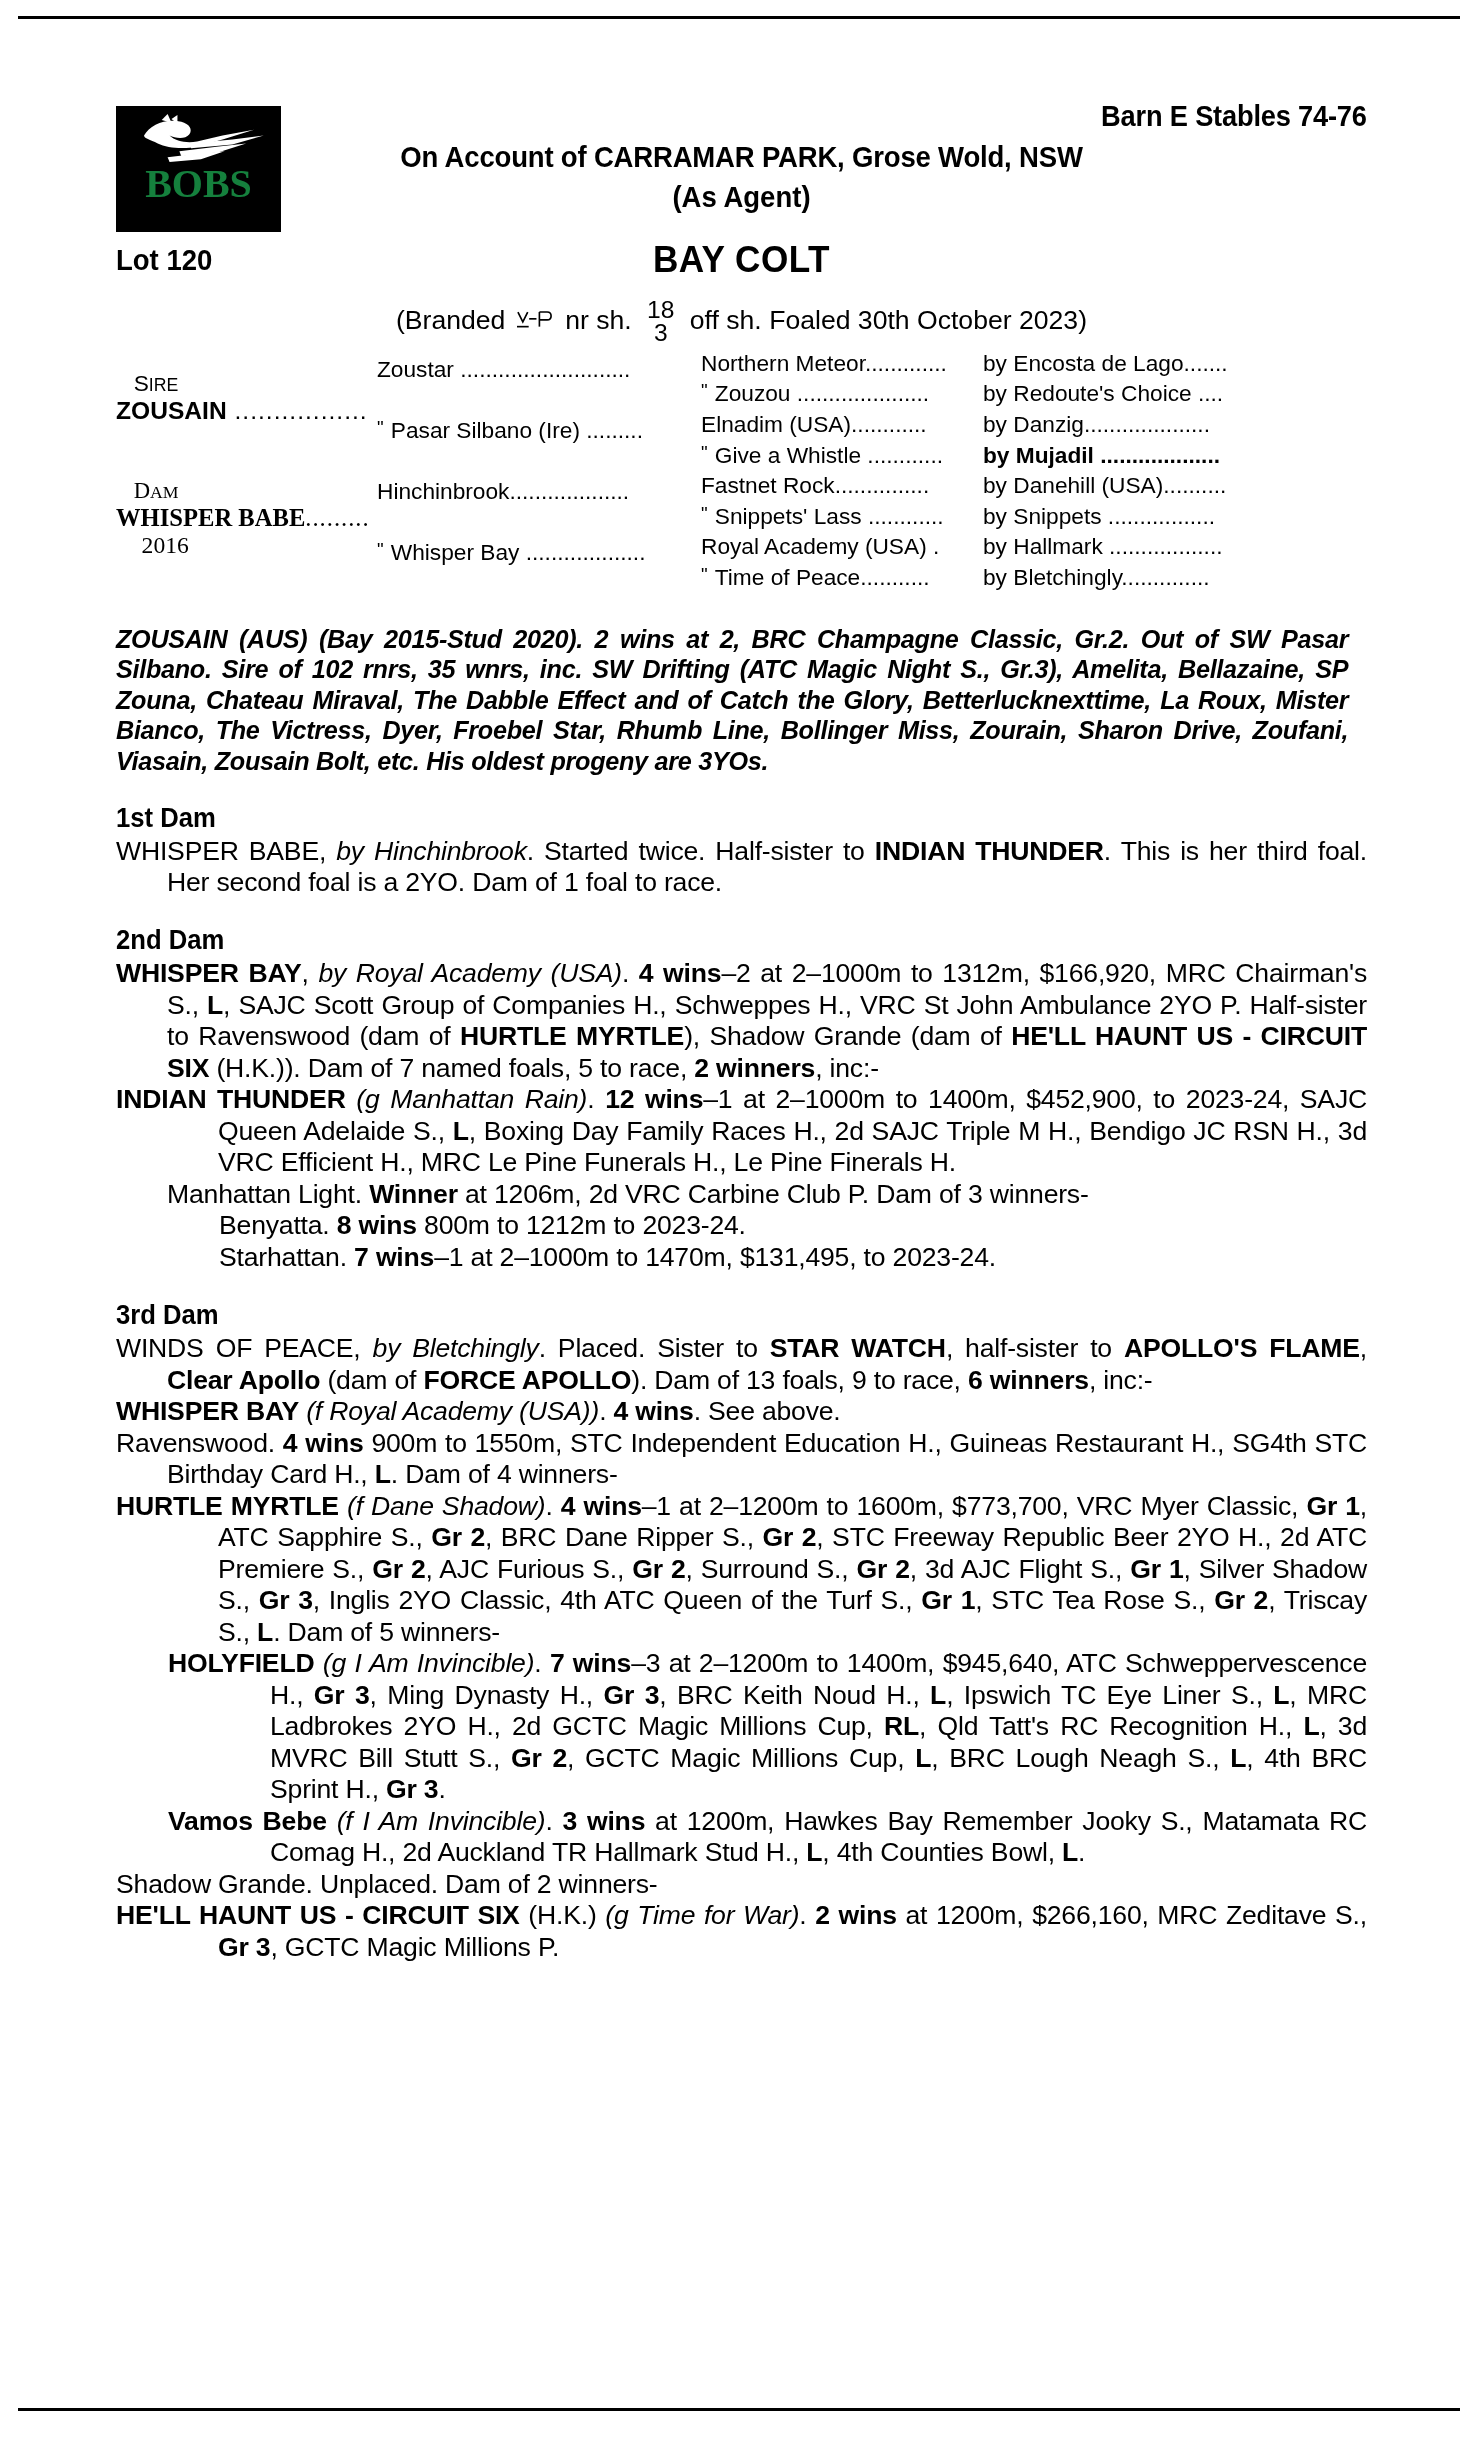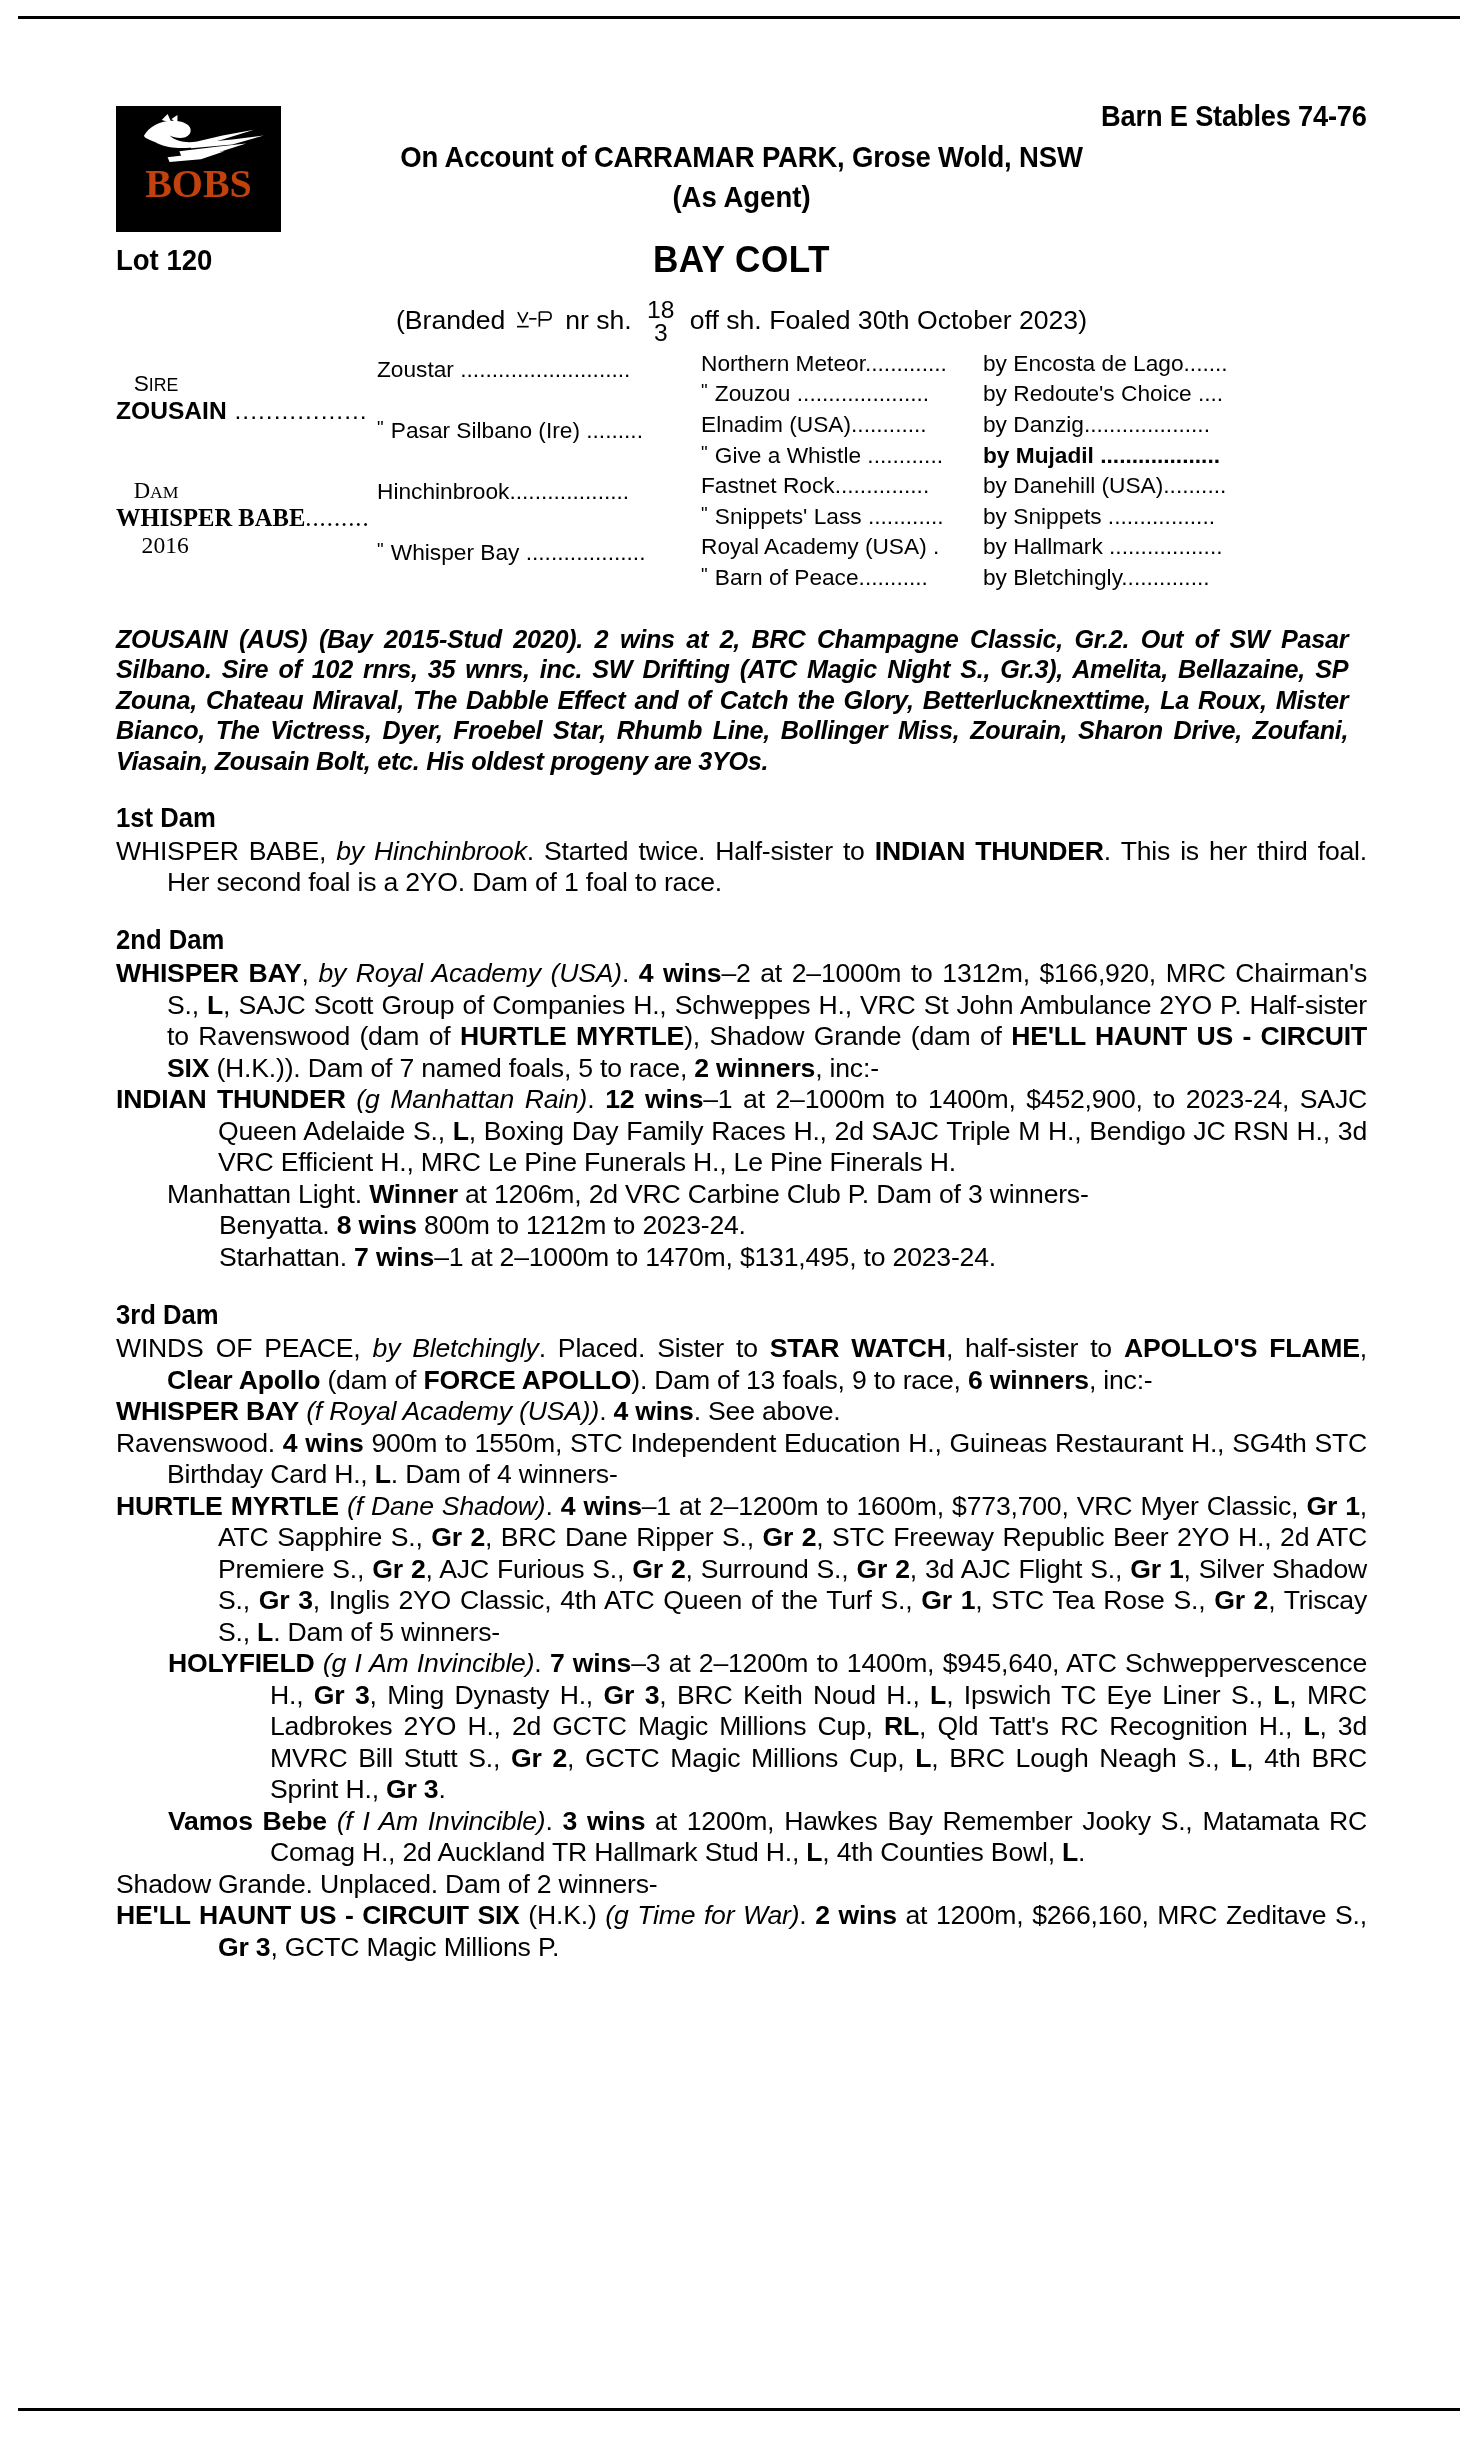--- a/index.html
+++ b/index.html
@@ -52,21 +52,21 @@
     position: relative;
     min-height: 148px;
   }
   .bobs-logo {
     position: absolute;
     left: 0px;
     top: 16.7px;
     width: 165px;
     height: 126px;
     background: #000000;
-    color: #c2410c;
+    color: #15803d;
     overflow: hidden;
   }
   .bobs-horse {
     position: absolute;
     left: 11.8px;
     top: 7.9px;
     width: 142px;
     height: 53px;
   }
   .bobs-word {
@@ -341,21 +341,21 @@
       <div class="c2" style="top:122px;">Hinchinbrook...................</div>
       <div class="c2" style="top:183px;"><span class="ditto">"</span><span>Whisper Bay ...................</span></div>
 
       <div class="c3" style="top:-5.9px;"><span class="gp">Northern Meteor.............</span></div>
       <div class="c3" style="top:24.6px;"><span class="ditto">"</span><span class="gp">Zouzou .....................</span></div>
       <div class="c3" style="top:55px;"><span class="gp">Elnadim (USA)............</span></div>
       <div class="c3" style="top:86px;"><span class="ditto">"</span><span class="gp">Give a Whistle ............</span></div>
       <div class="c3" style="top:116px;"><span class="gp">Fastnet Rock...............</span></div>
       <div class="c3" style="top:147px;"><span class="ditto">"</span><span class="gp">Snippets' Lass ............</span></div>
       <div class="c3" style="top:177px;"><span class="gp">Royal Academy (USA) .</span></div>
-      <div class="c3" style="top:208px;"><span class="ditto">"</span><span class="gp">Barn of Peace...........</span></div>
+      <div class="c3" style="top:208px;"><span class="ditto">"</span><span class="gp">Time of Peace...........</span></div>
 
       <div class="c4" style="top:-5.9px;">by Encosta de Lago.......</div>
       <div class="c4" style="top:24.6px;">by Redoute's Choice ....</div>
       <div class="c4" style="top:55px;">by Danzig....................</div>
       <div class="c4" style="top:86px;font-weight:bold;">by Mujadil ...................</div>
       <div class="c4" style="top:116px;">by Danehill (USA)..........</div>
       <div class="c4" style="top:147px;">by Snippets .................</div>
       <div class="c4" style="top:177px;">by Hallmark ..................</div>
       <div class="c4" style="top:208px;">by Bletchingly..............</div>
     </div>

